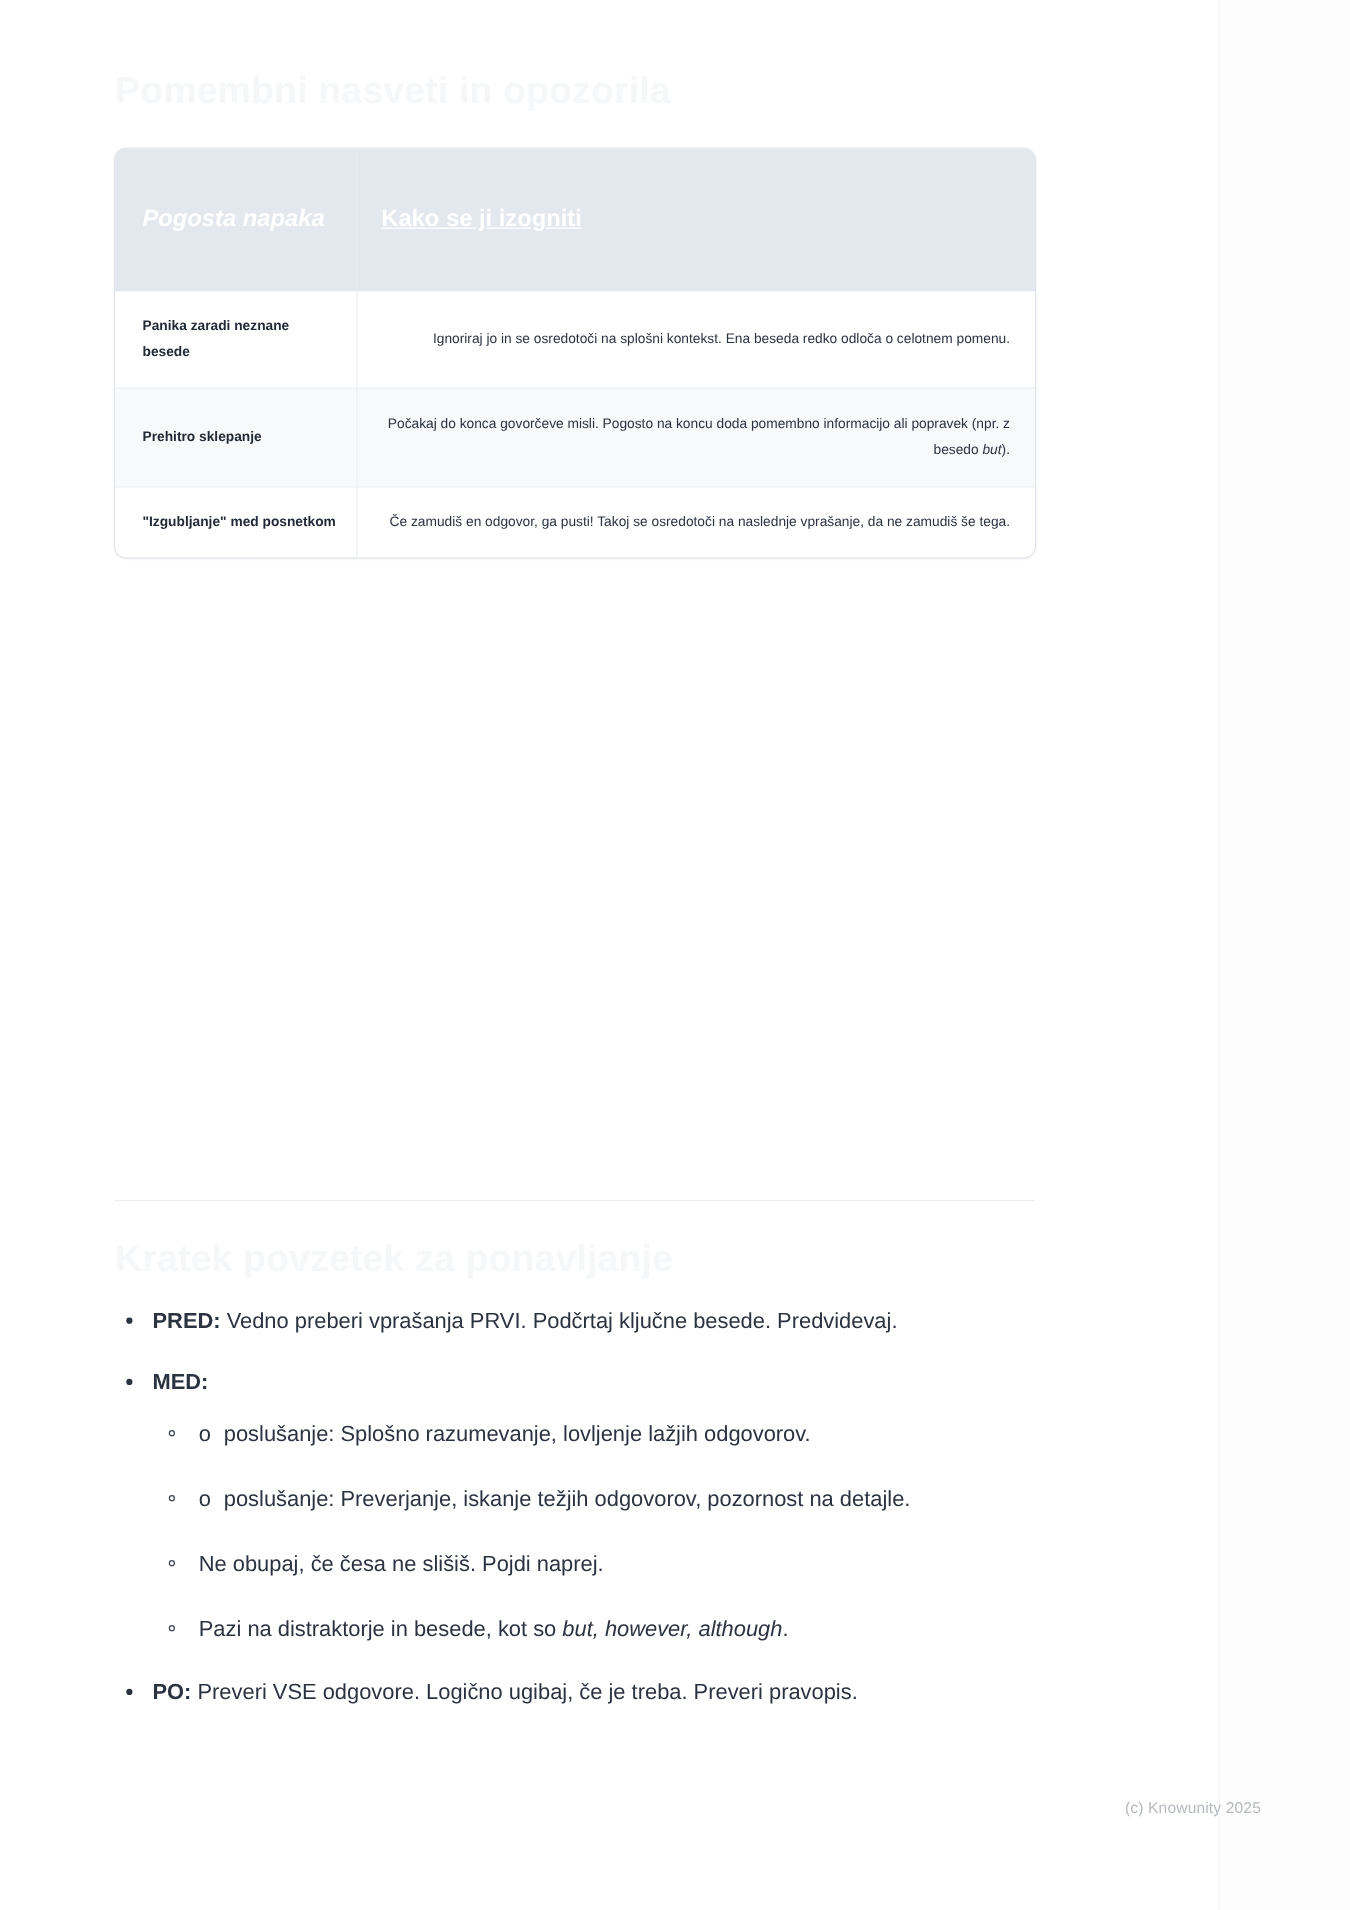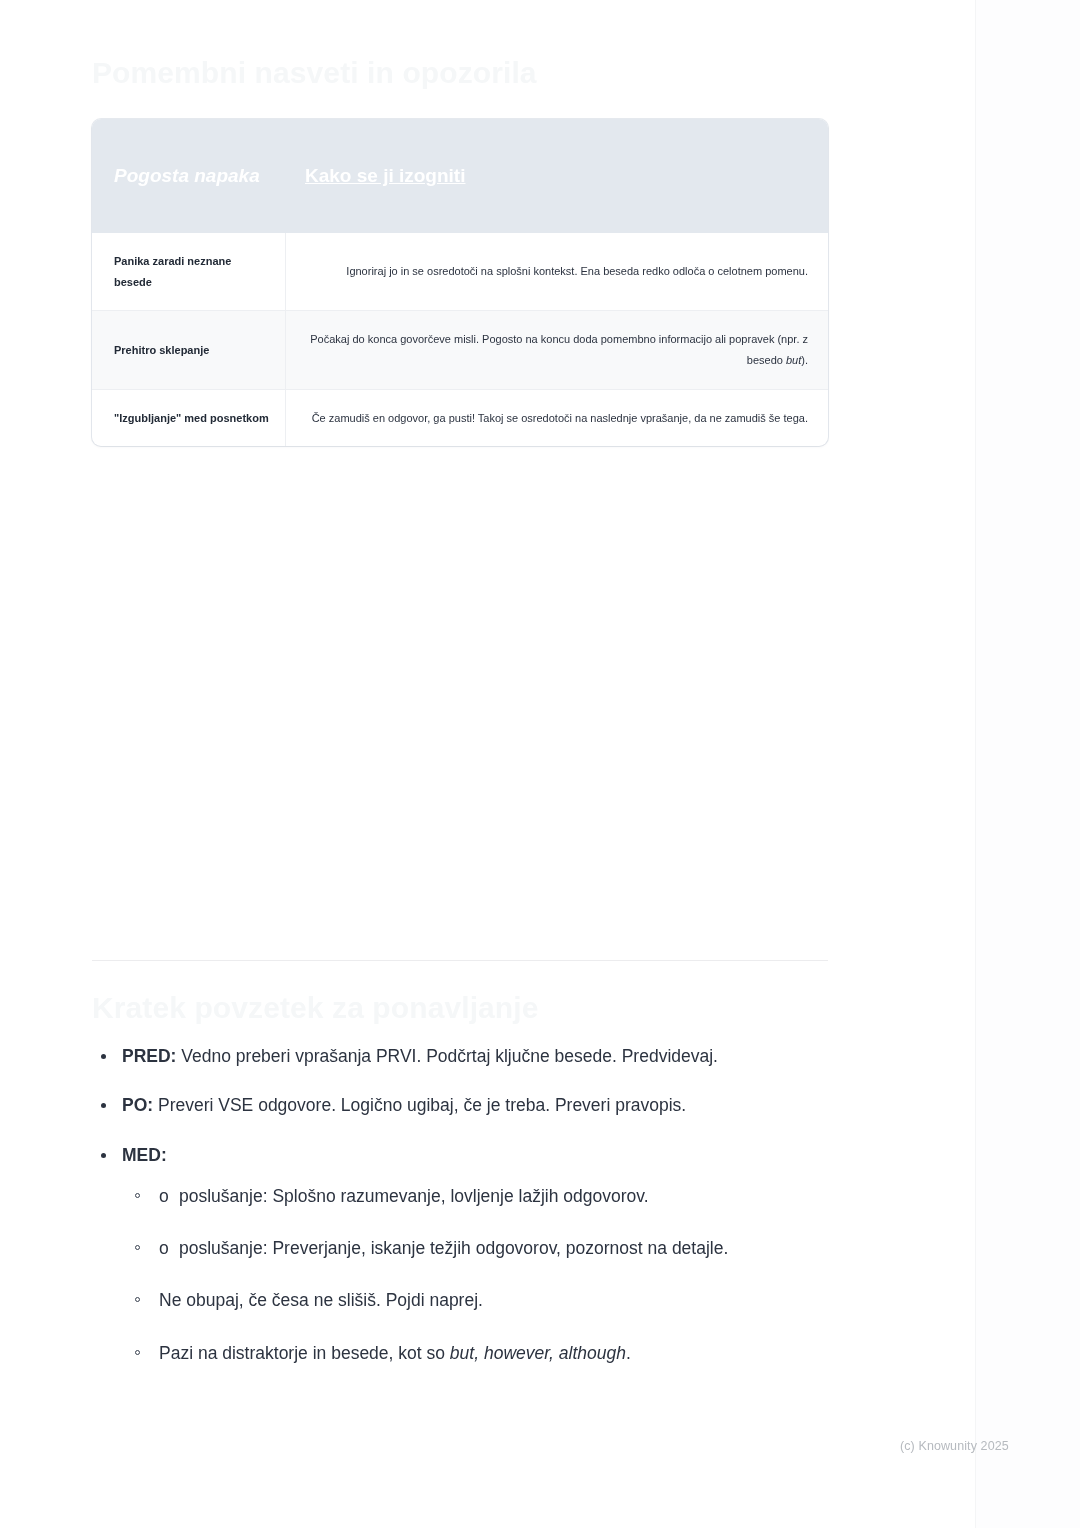--- a/index.html
+++ b/index.html
@@ -244,29 +244,29 @@
     </div>
 
     <hr class="section-divider">
 
     <h2 class="section-title title-2">Kratek povzetek za ponavljanje</h2>
 
     <ul class="summary-list">
 
       <li class="top-item"><b>PRED:</b><span> Vedno preberi vprašanja PRVI. Podčrtaj ključne besede. Predvidevaj.</span></li>
 
-      <li class="top-item"><b>PO:</b><span> Preveri VSE odgovore. Logično ugibaj, če je treba. Preveri pravopis.</span></li>
-
       <li class="top-item"><b>MED:</b>
         <ul class="sub-list">
           <li><span class="extra-marker">o</span><span>poslušanje: Splošno razumevanje, lovljenje lažjih odgovorov.</span></li>
           <li><span class="extra-marker">o</span><span>poslušanje: Preverjanje, iskanje težjih odgovorov, pozornost na detajle.</span></li>
           <li><span>Ne obupaj, če česa ne slišiš. Pojdi naprej.</span></li>
           <li><span>Pazi na distraktorje in besede, kot so </span><i>but, however, although</i><span>.</span></li>
         </ul>
       </li>
 
+      <li class="top-item"><b>PO:</b><span> Preveri VSE odgovore. Logično ugibaj, če je treba. Preveri pravopis.</span></li>
+
     </ul>
 
   </div>
 
   <div class="watermark">(c) Knowunity 2025</div>
 </div>
 
 </body></html>

